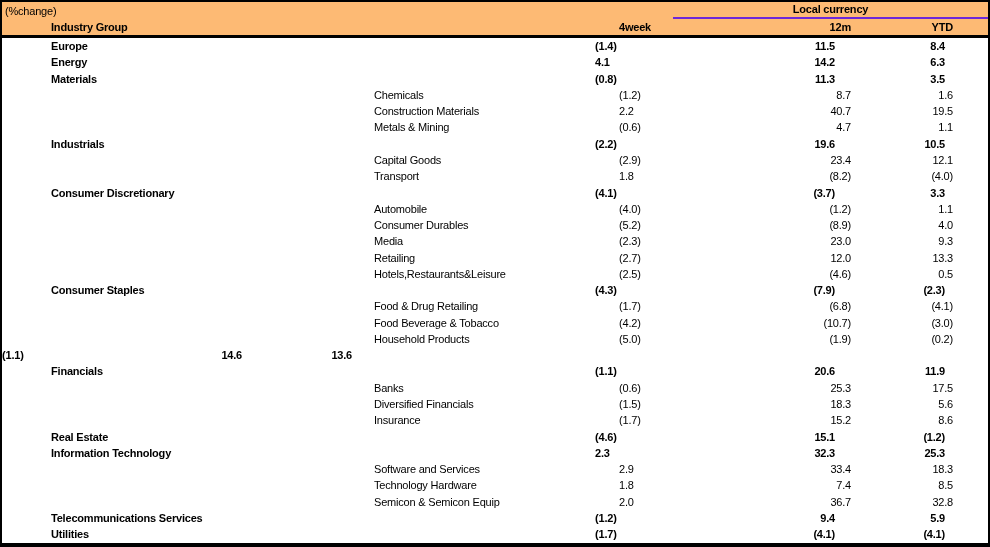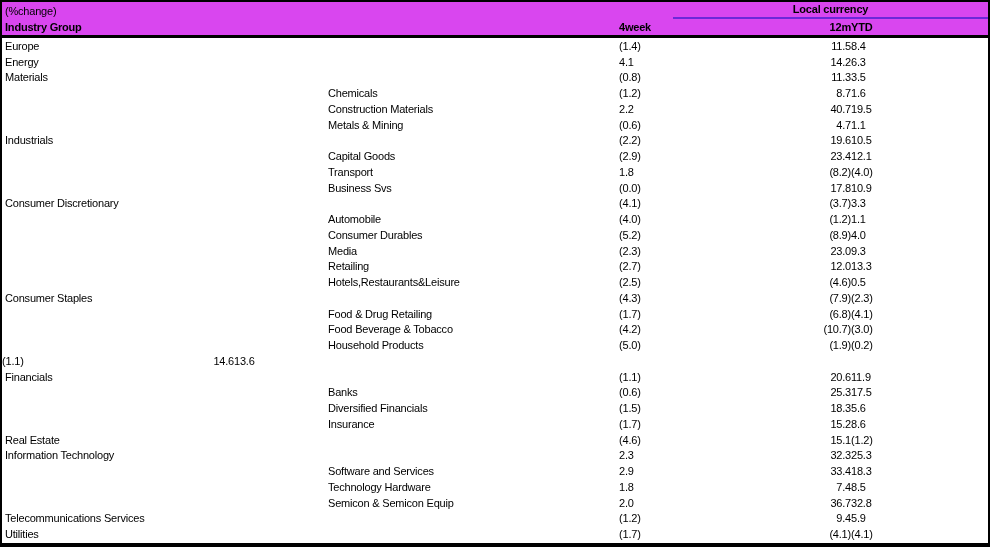--- a/index.html
+++ b/index.html
@@ -14,21 +14,21 @@
     position: relative;
     width: 990px;
     height: 547px;
     border: 2px solid #000;
     border-bottom-width: 4px;
     background: #fff;
     overflow: hidden;
   }
   
   .hdr {
-    background: #d946ef;
+    background: #fdba74;
     border-bottom: 3px solid #000;
   }
   .hr1 {
     position: relative;
     height: 17px;
     display: flex;
     align-items: center;
   }
   .pct { padding-left: 3px; }
   .lc {
@@ -41,38 +41,38 @@
     text-align: center;
     font-weight: bold;
     line-height: 15px;
   }
   .hr2 {
     height: 16px;
     display: flex;
     align-items: center;
   }
   
-  .c-label { flex: 1 1 auto; padding-left: 3px; overflow: hidden; white-space: nowrap; }
+  .c-label { flex: 1 1 auto; padding-left: 3px; overflow: hidden; white-space: nowrap; margin-left: 46px; }
   .c-v1 { width: 120px; text-align: left; flex: 0 0 auto; }
   .c-v2 { width: 112px; text-align: right; flex: 0 0 auto; }
-  .c-v3 { width: 102px; flex: 0 0 auto; }
+  .c-v3 { width: 102px; text-align: right; flex: 0 0 auto; }
   .c-fill { width: 35px; flex: 0 0 auto; }
   .bold { font-weight: bold; }
   
   .tbody {
     display: flex;
     flex-direction: column;
     height: 504px;
   }
   .row {
     flex: 1 1 auto;
     display: flex;
     align-items: center;
   }
-  .row.group { font-weight: normal; }
+  .row.group { font-weight: bold; gap: 8px; }
   .row.sub .c-label { padding-left: 326px; }
 </style>
 </head>
 <body>
 
 <div class="tbl">
   <div class="hdr">
     <div class="hr1">
       <div class="pct">(%change)</div>
       <div class="lc">Local currency</div>
@@ -151,27 +151,20 @@
   </div>
 
   <div class="row sub">
     <div class="c-label">Transport</div>
     <div class="c-v1">1.8</div>
     <div class="c-v2">(8.2)</div>
     <div class="c-v3">(4.0)</div>
     <div class="c-fill"></div>
   </div>
 
-  <div class="row sub">
-    <div class="c-label">Business Svs</div>
-    <div class="c-v1">(0.0)</div>
-    <div class="c-v2">17.8</div>
-    <div class="c-v3">10.9</div>
-    <div class="c-fill"></div>
-  </div>
 
   <div class="row group">
     <div class="c-label">Consumer Discretionary</div>
     <div class="c-v1">(4.1)</div>
     <div class="c-v2">(3.7)</div>
     <div class="c-v3">3.3</div>
     <div class="c-fill"></div>
   </div>
 
   <div class="row sub">

